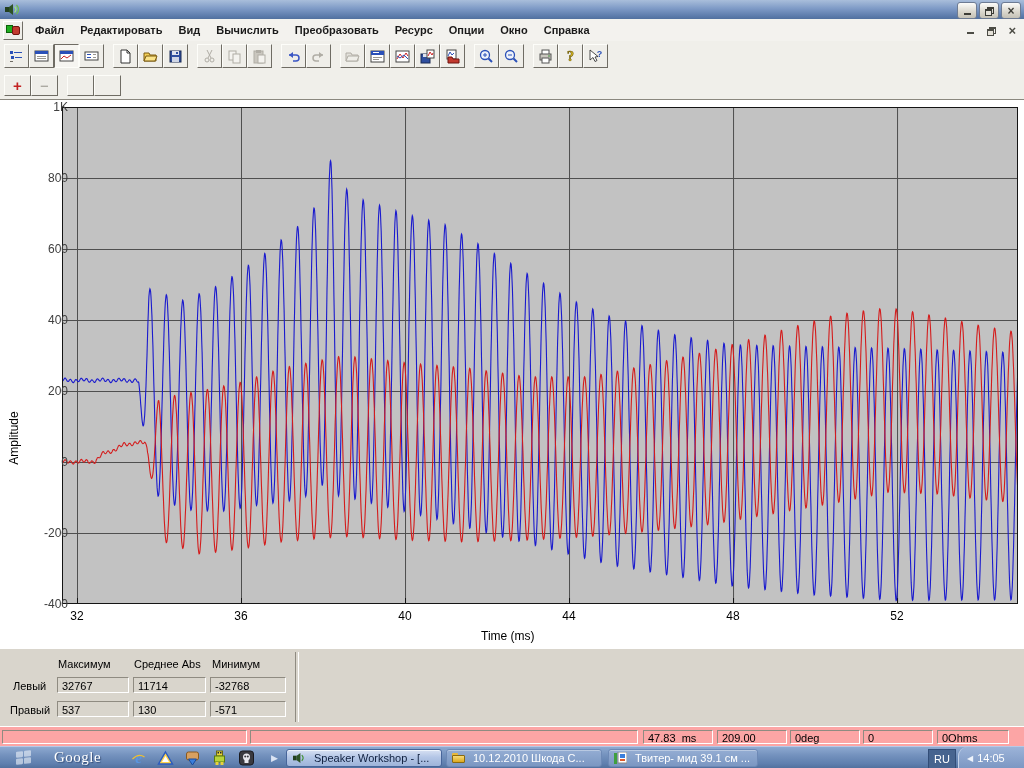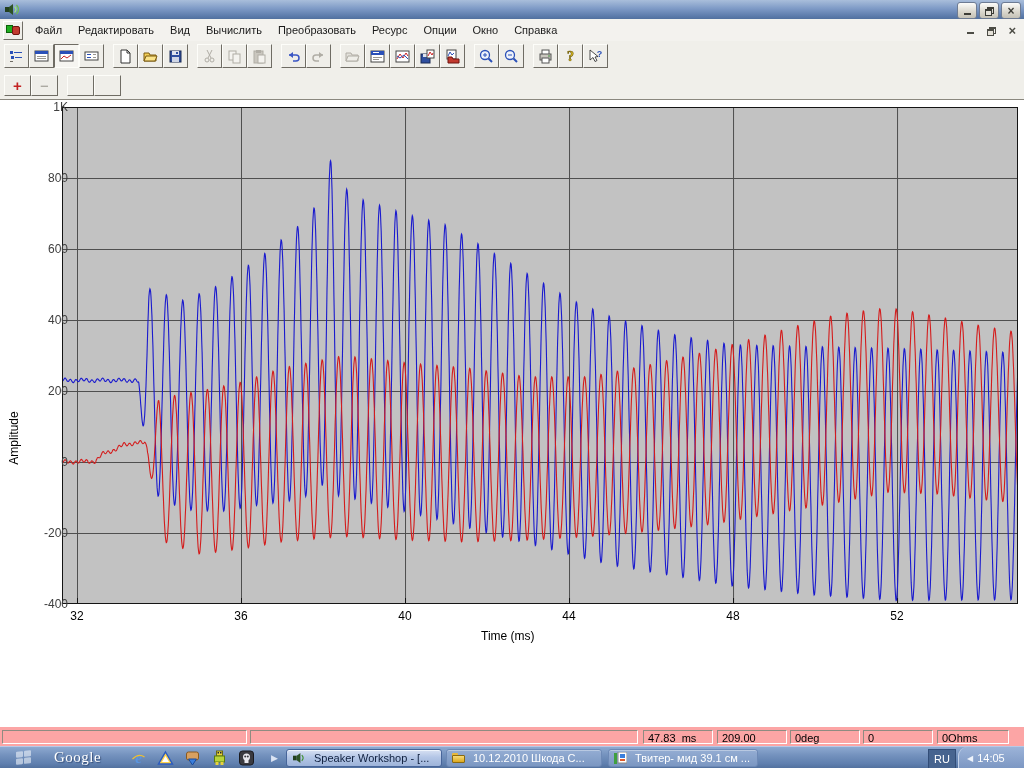--- a/index.html
+++ b/index.html
@@ -26,21 +26,21 @@
      border:1px solid #3c3c36;border-top-width:2px;background:#e4e1d8;}
   .g-close{font-weight:bold;font-size:12px;}
   
   .menubar{position:absolute;left:0;top:19px;width:1024px;height:22px;
     background:#f3f2ee;border-bottom:1px solid #cfcdc4;display:flex;align-items:center;}
   .mdi-icon{width:18px;height:17px;margin:0 4px 0 3px;
     border:1px solid;border-color:#fff #716e66 #716e66 #fff;background:#efeee9;
     position:relative;flex:0 0 auto;}
   .mdi-icon .gsq{position:absolute;left:2px;top:3px;width:5px;height:6px;background:#1fae1f;border:1px solid #0a610a;}
   .mdi-icon .rcy{position:absolute;left:8px;top:4px;width:6px;height:7px;background:#c23a2e;border:1px solid #6e1410;border-radius:2px;}
-  .menu-item{padding:3px 8px;font-size:11px;color:#1a1a1a;white-space:nowrap;}
+  .menu-item{padding:3px 8px;font-size:11px;color:#1a1a1a;white-space:nowrap;font-weight:bold;}
   .mdi-controls{position:absolute;right:8px;top:0;height:22px;display:flex;align-items:center;gap:13px;color:#4c4c45;}
   .mdi-controls .g-min{background:#4c4c45;margin-top:6px;}
   .mdi-controls .g-restore:before,.mdi-controls .g-restore:after{border-color:#4c4c45;}
   
   .toolbar{position:absolute;left:0;width:1024px;background:#f0efea;
     border-bottom:1px solid #cfcdc4;display:flex;align-items:center;}
   .toolbar1{top:41px;height:30px;}
   .toolbar2{top:71px;height:28px;}
   .tgap{width:9px;flex:0 0 auto;}
   .tbtn{width:25px;height:24px;flex:0 0 auto;display:flex;align-items:center;justify-content:center;
@@ -373,20 +373,37 @@
         <div class="xtick" style="left: 224.014px; top: 509px;">36</div>
         <div class="xtick" style="left: 388.022px; top: 509px;">40</div>
         <div class="xtick" style="left: 552.029px; top: 509px;">44</div>
         <div class="xtick" style="left: 716.037px; top: 509px;">48</div>
         <div class="xtick" style="left: 880.044px; top: 509px;">52</div>
       </div>
     <div class="axis-ylabel">Amplitude</div>
     <div class="axis-xlabel">Time (ms)</div>
   </div>
 
+  <div class="statspanel">
+    <span class="sp-h" style="left:58px">Максимум</span>
+    <span class="sp-h" style="left:134px">Среднее Abs</span>
+    <span class="sp-h" style="left:212px">Минимум</span>
+
+    <span class="sp-label" style="left:13px;top:31px">Левый</span>
+    <div class="sp-box" style="left:57px;top:28px;width:72px">32767</div>
+    <div class="sp-box" style="left:133px;top:28px;width:73px">11714</div>
+    <div class="sp-box" style="left:210px;top:28px;width:76px">-32768</div>
+
+    <span class="sp-label" style="left:10px;top:55px">Правый</span>
+    <div class="sp-box" style="left:57px;top:52px;width:72px">537</div>
+    <div class="sp-box" style="left:133px;top:52px;width:73px">130</div>
+    <div class="sp-box" style="left:210px;top:52px;width:76px">-571</div>
+
+    <div class="sp-divider"></div>
+  </div>
 
   <div class="statusbar">
     <div class="sb-field" style="left:2px;width:245px"></div>
     <div class="sb-field" style="left:250px;width:388px"></div>
     <div class="sb-field" style="left:643px;width:70px">47.83  ms</div>
     <div class="sb-field" style="left:717px;width:70px">209.00</div>
     <div class="sb-field" style="left:790px;width:70px">0deg</div>
     <div class="sb-field" style="left:863px;width:70px">0</div>
     <div class="sb-field" style="left:937px;width:72px">0Ohms</div>
   </div>

